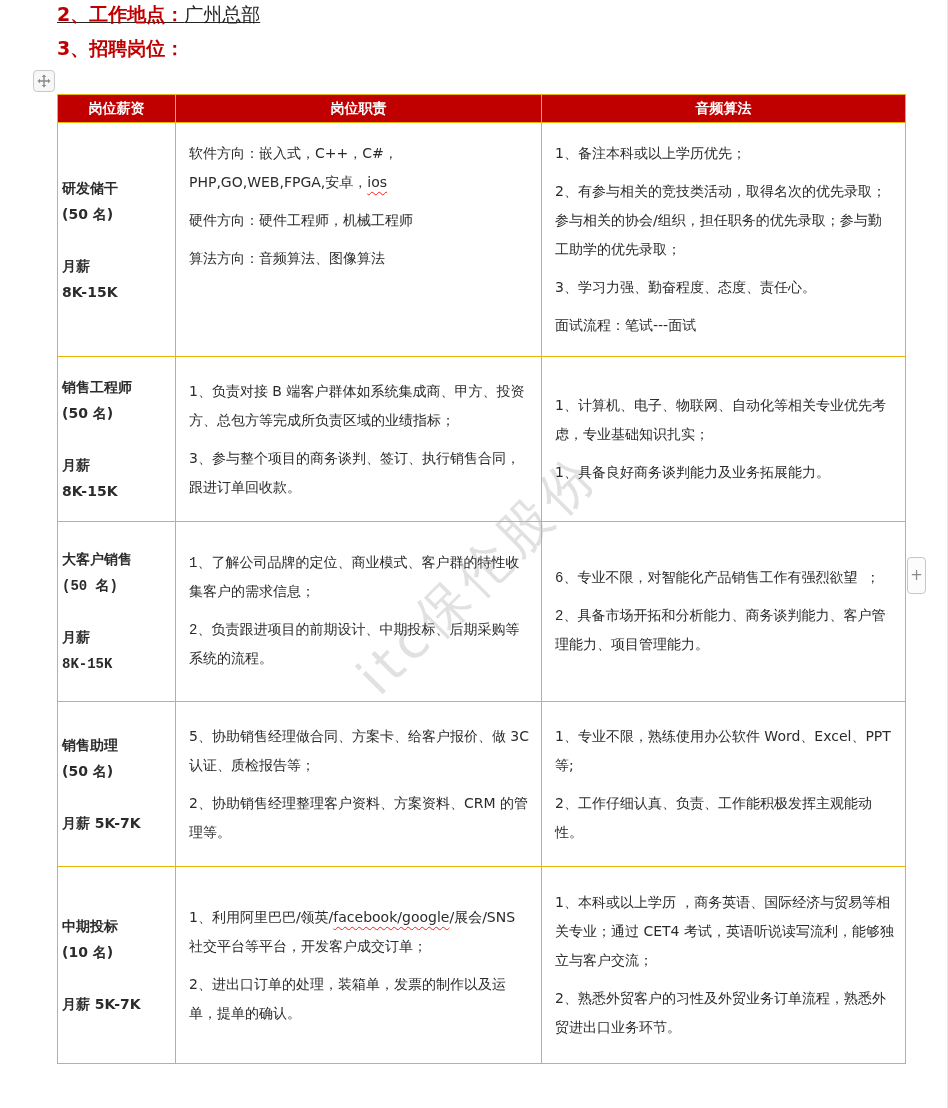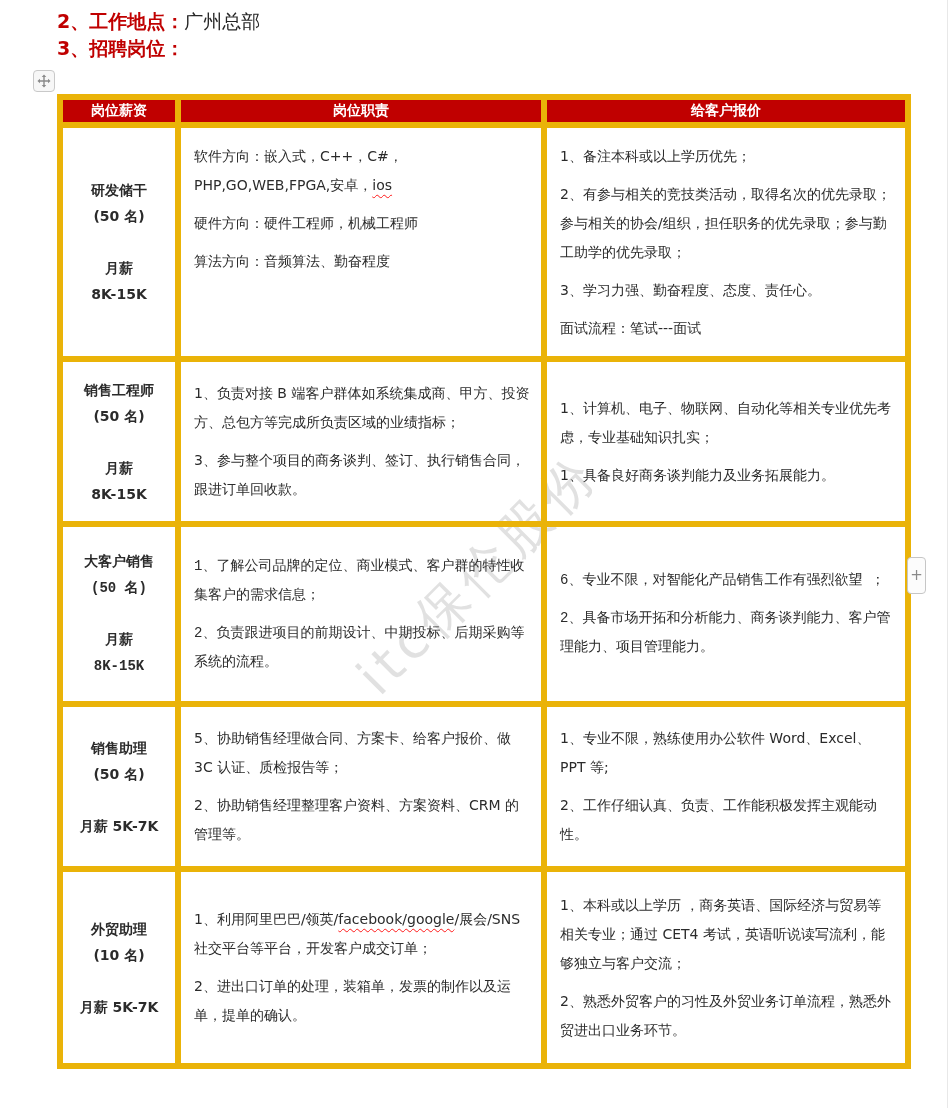--- a/index.html
+++ b/index.html
@@ -8,21 +8,21 @@
     width:948px; height:1108px; background:#ffffff; position:relative;
     font-family:"DejaVu Sans","Liberation Sans",sans-serif;
     color:#262626; overflow:hidden;
   }
   .page { position:absolute; inset:0; border-right:1px solid #e8e8e8; }
 
   
   .heading { position:absolute; left:57px; font-size:19px; font-weight:bold; line-height:26px; white-space:nowrap; }
   .heading .red { color:#c00000; }
   .heading .val { color:#262626; font-weight:normal; }
-  .heading-1 { top:8px; }
+  .heading-1 { top:1px;text-decoration:underline; }
   .heading-2 { top:35px; }
 
   
   .move-handle {
     position:absolute; left:33px; top:70px; width:22px; height:22px;
     background:#f7f7f7; border:1px solid #c9c9c9; border-radius:4px;
     display:flex; align-items:center; justify-content:center; padding:0; cursor:move;
   }
   .move-handle svg { width:14px; height:14px; display:block; }
 
@@ -32,34 +32,34 @@
     transform:translate(-50%,-50%) rotate(-45deg);
     font-size:52px; letter-spacing:6px; white-space:nowrap;
     color:rgba(90,90,90,0.18); font-weight:normal; pointer-events:none;
   }
 
   
   table.recruit {
     position:absolute; left:57px; top:94px; width:848px; z-index:1;
     border-collapse:collapse; table-layout:fixed; background:transparent;
   }
-  table.recruit th, table.recruit td { border:6px solid #eab308; }
+  table.recruit th, table.recruit td { border:1px solid #eab308; }
   table.recruit th {
     background:#c00000; color:#ffffff; font-size:14px; font-weight:bold;
     height:28px; text-align:center; padding:0 4px;
   }
   table.recruit td { vertical-align:middle; font-size:14px; color:#2b2b2b; background:transparent; }
 
   tr.row-0 td { height:234px; }
   tr.row-1 td { height:165px;margin-top:36px; }
   tr.row-2 td { height:180px;font-family:Liberation Mono, monospace; }
   tr.row-3 td { height:165px; }
   tr.row-4 td { height:197px;margin-top:40px; }
 
-  td.cell-position { text-align:center; font-weight:bold; padding:6px 4px; }
+  td.cell-position { font-weight:bold; padding:6px 4px; }
   td.cell-position p { margin:0; line-height:26px; }
   td.cell-position p.sal-gap { margin-top:26px; }
 
   td.cell-text { padding:10px 10px 10px 13px; }
   td.cell-text p { margin:0 0 9px 0; line-height:29px; }
   td.cell-text p:last-child { margin-bottom:0; }
   td.cell-text p.blank { height:29px; margin:0; }
   span.wavy {
     text-decoration-line:underline;
     text-decoration-style:wavy;
@@ -103,35 +103,35 @@
   <table class="recruit">
     <colgroup>
       <col style="width:118px">
       <col style="width:366px">
       <col style="width:364px">
     </colgroup>
     <thead>
       <tr>
         <th>岗位薪资</th>
         <th>岗位职责</th>
-        <th>给客户报价</th>
+        <th>音频算法</th>
       </tr>
     </thead>
     <tbody id="table-body">
         <tr class="row-0">
           <td class="cell-position">
             <p>研发储干</p>
             <p>(50 名)</p>
             <p class="sal-gap">月薪</p>
             <p>8K-15K</p>
           </td>
           <td class="cell-text">
             <p><span>软件方向：嵌入式，C++，C#，PHP,GO,WEB,FPGA,安卓，</span><span class="wavy">ios</span></p>
             <p><span>硬件方向：硬件工程师，机械工程师</span></p>
-            <p><span>算法方向：音频算法、勤奋程度</span></p>
+            <p><span>算法方向：音频算法、图像算法</span></p>
             <p class="blank">&nbsp;</p>
             <p class="blank">&nbsp;</p>
           </td>
           <td class="cell-text">
             <p><span>1、备注本科或以上学历优先；</span></p>
             <p><span>2、有参与相关的竞技类活动，取得名次的优先录取；参与相关的协会/组织，担任职务的优先录取；参与勤工助学的优先录取；</span></p>
             <p><span>3、学习力强、勤奋程度、态度、责任心。</span></p>
             <p><span>面试流程：笔试---面试</span></p>
           </td>
         </tr>
@@ -177,21 +177,21 @@
             <p><span>5、协助销售经理做合同、方案卡、给客户报价、做 3C 认证、质检报告等；</span></p>
             <p><span>2、协助销售经理整理客户资料、方案资料、CRM 的管理等。</span></p>
           </td>
           <td class="cell-text">
             <p><span>1、专业不限，熟练使用办公软件 Word、Excel、PPT 等;</span></p>
             <p><span>2、工作仔细认真、负责、工作能积极发挥主观能动性。</span></p>
           </td>
         </tr>
         <tr class="row-4">
           <td class="cell-position">
-            <p>外贸助理</p>
+            <p>中期投标</p>
             <p>(10 名)</p>
             <p class="sal-gap">月薪 5K-7K</p>
           </td>
           <td class="cell-text">
             <p><span>1、利用阿里巴巴/领英/</span><span class="wavy">facebook/google</span><span>/展会/SNS 社交平台等平台，开发客户成交订单；</span></p>
             <p><span>2、进出口订单的处理，装箱单，发票的制作以及运单，提单的确认。</span></p>
           </td>
           <td class="cell-text">
             <p><span>1、本科或以上学历 ，商务英语、国际经济与贸易等相关专业；通过 CET4 考试，英语听说读写流利，能够独立与客户交流；</span></p>
             <p><span>2、熟悉外贸客户的习性及外贸业务订单流程，熟悉外贸进出口业务环节。</span></p>

